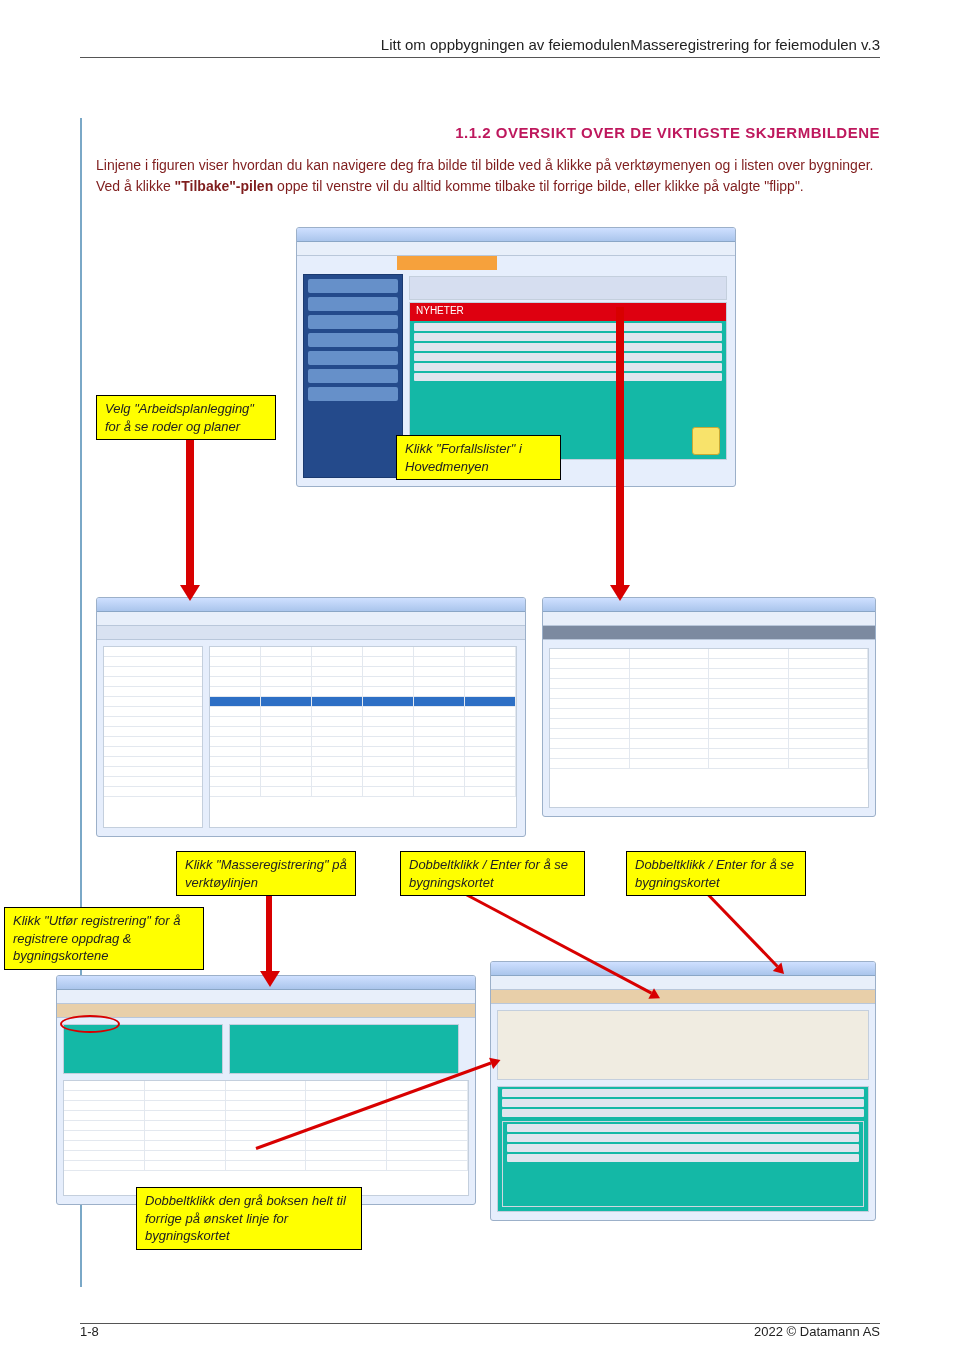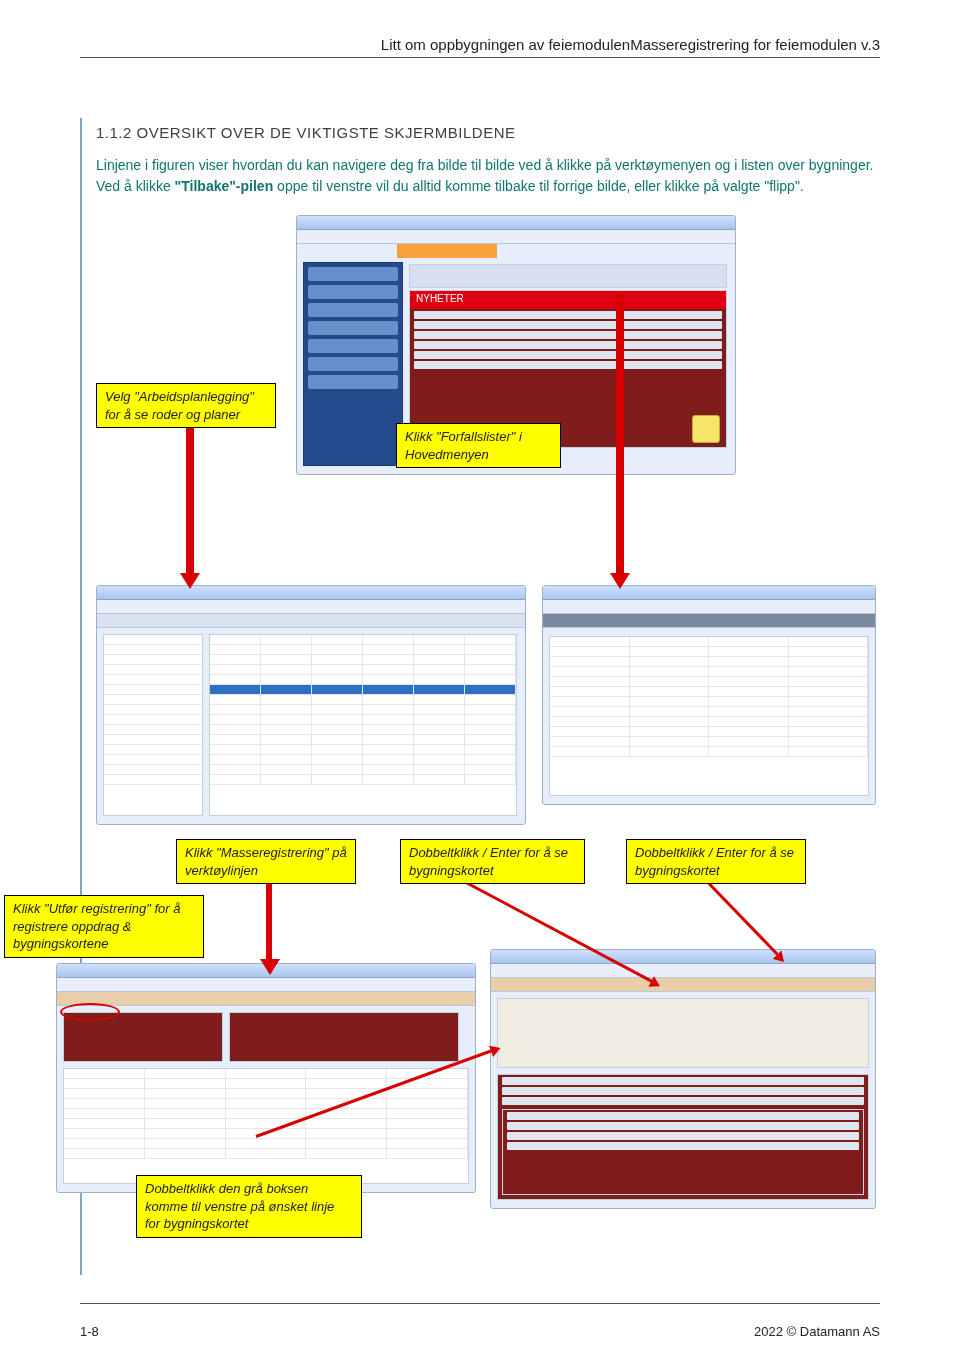--- a/index.html
+++ b/index.html
@@ -1,41 +1,41 @@
 <!DOCTYPE html>
 <html><head>
 <meta charset="utf-8">
 <style>
   * { box-sizing: border-box; margin: 0; padding: 0; }
   html, body { width: 960px; height: 1369px; background: #fff; font-family: "Segoe UI", Tahoma, sans-serif; color: #222; }
   .page { position: relative; width: 960px; height: 1369px; padding: 36px 80px 30px 80px; }
   .header { display: flex; justify-content: flex-end; font-size: 15px; border-bottom: 1px solid #555; padding-bottom: 4px; }
   .content { margin-top: 60px; border-left: 2px solid #7aa8c7; padding-left: 14px; padding-top: 6px; padding-bottom: 60px; }
-  .section-heading { font-size: 15px; letter-spacing: 0.5px; color: #404040; margin-bottom: 14px; font-weight: 400; }
-  .body-text { font-size: 14px; line-height: 1.5; margin-bottom: 18px; color: #0f766e; }
+  .section-heading { font-size: 15px; letter-spacing: 0.5px; color: #be185d; margin-bottom: 14px; font-weight: 700; text-align: right; }
+  .body-text { font-size: 14px; line-height: 1.5; margin-bottom: 30px; color: #7f1d1d; }
   .body-text .bold { font-weight: 700; }
   .figarea { position: relative; width: 780px; height: 1000px; }
   .callout { position: absolute; background: #ffff00; border: 1px solid #000; padding: 4px 8px; font-style: italic; font-size: 13px; line-height: 1.35; z-index: 30; }
   .shot { position: absolute; background: #e6eefc; border: 1px solid #9cb0c9; border-radius: 3px; overflow: hidden; z-index: 1; }
   
   .chrome-bar { height: 14px; background: linear-gradient(#cfe0ff,#aac5ec); border-bottom:1px solid #8aa6c6;}
   .tool-row { height: 14px; background:#e8effa; border-bottom:1px solid #b9c7da;}
-  .inner-panel { position:absolute; background:#7f1d1d; border:1px solid #c4cfdd;}
+  .inner-panel { position:absolute; background:#14b8a6; border:1px solid #c4cfdd;}
   .news-head { height:18px; background:#de0010; color:#fff; font-size:10px; padding:2px 6px;}
   .orange-tab { height:14px; background:#f6a13c; width:100px; margin-left:100px;}
   .sidebar { position:absolute; left:6px; top:46px; width:100px; bottom:8px; background:#244a8b; border:1px solid #1b3a70;}
   .sidebar div { height:14px; margin:4px 4px; background:#6690c9; border-radius:2px;}
   .grey-line { height:8px; background:#dfe5ee; margin:2px 4px; border-radius:1px;}
   .red-arrow { position:absolute; background:#d80000; z-index:20; }
   .red-arrow::after { content:""; position:absolute; width:0;height:0;}
   .arrow-down::after { left:-6px; bottom:-14px; border-left:10px solid transparent; border-right:10px solid transparent; border-top:16px solid #d80000;}
   .thin-diag { position:absolute; height:3px; background:#d80000; z-index:20; transform-origin: left center;}
   .thin-diag::after { content:""; position:absolute; right:-10px; top:-4px; border-top:6px solid transparent; border-bottom:6px solid transparent; border-left:10px solid #d80000;}
   .red-ellipse { position:absolute; border:2px solid #d80000; border-radius:50%; z-index:25;}
-  .footer { position:absolute; left:80px; right:80px; bottom:30px; display:flex; justify-content:space-between; font-size:13px; border-top:1px solid #555; padding-top:20px;align-items:flex-end;}
+  .footer { position:absolute; left:80px; right:80px; bottom:30px; display:flex; justify-content:space-between; font-size:13px; border-top:1px solid #555; padding-top:0;align-items:flex-end;}
   
   .fake-table { position:absolute; background:#fff; border:1px solid #c4cfdd; overflow:hidden;}
   .fake-row { height:10px; border-bottom:1px solid #e3e8ef; display:flex;}
   .fake-cell { flex:1; border-right:1px solid #e3e8ef;}
   .hl-row { background:#2d6fc5;}
 </style>
 </head>
 <body>
 <div class="page">
 
@@ -408,21 +408,21 @@
             <div class="grey-line"></div>
               <div class="grey-line"></div>
               <div class="grey-line"></div>
               <div class="grey-line"></div>
           </div>
         </div>
       </div>
 
       <div class="thin-diag" style="left:160px; top:920px; width:250px; transform:rotate(-20deg);"></div>
 
-      <div class="callout" style="left:40px; top:960px; width:226px;">Dobbeltklikk den grå boksen komme til venstre på ønsket linje for bygningskortet</div>
+      <div class="callout" style="left:40px; top:960px; width:226px;">Dobbeltklikk den grå boksen helt til forrige på ønsket linje for bygningskortet</div>
 
     </div>
   </div>
 
   <div class="footer">
     <span>1-8</span>
     <span>2022 © Datamann AS</span>
   </div>
 </div>
 

